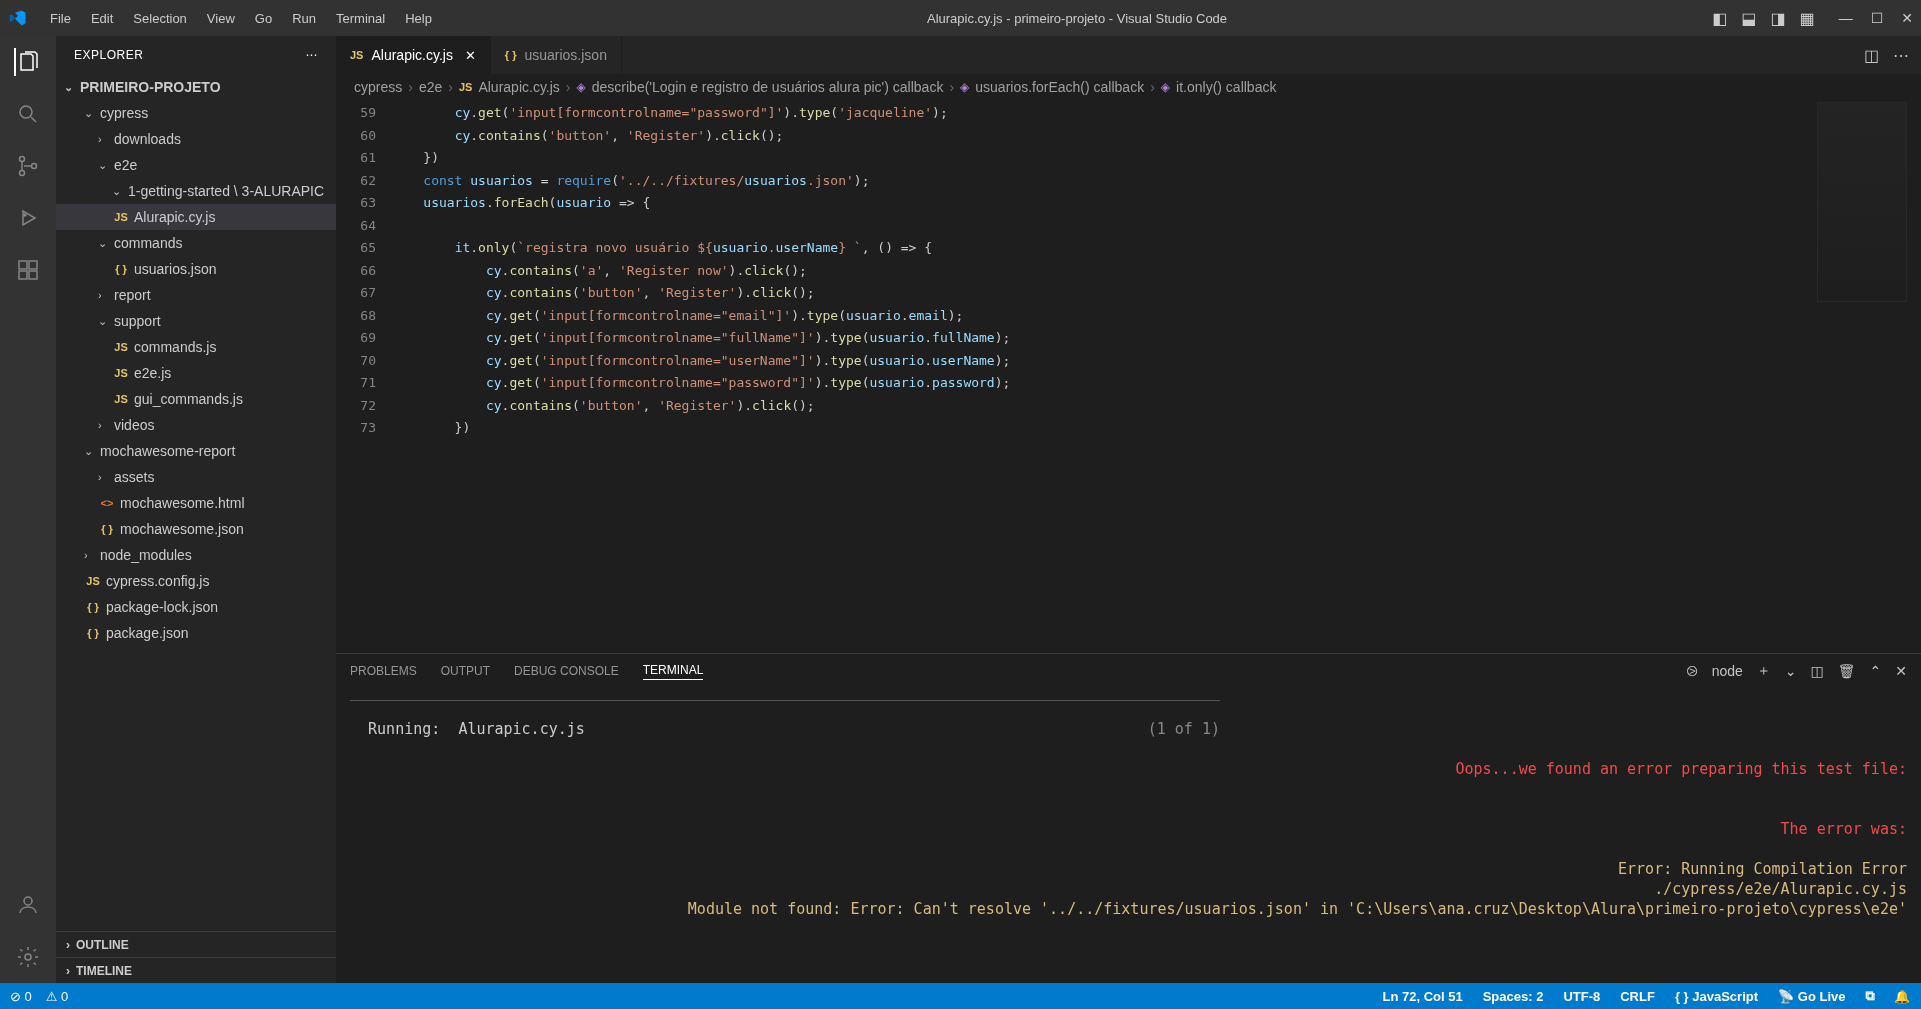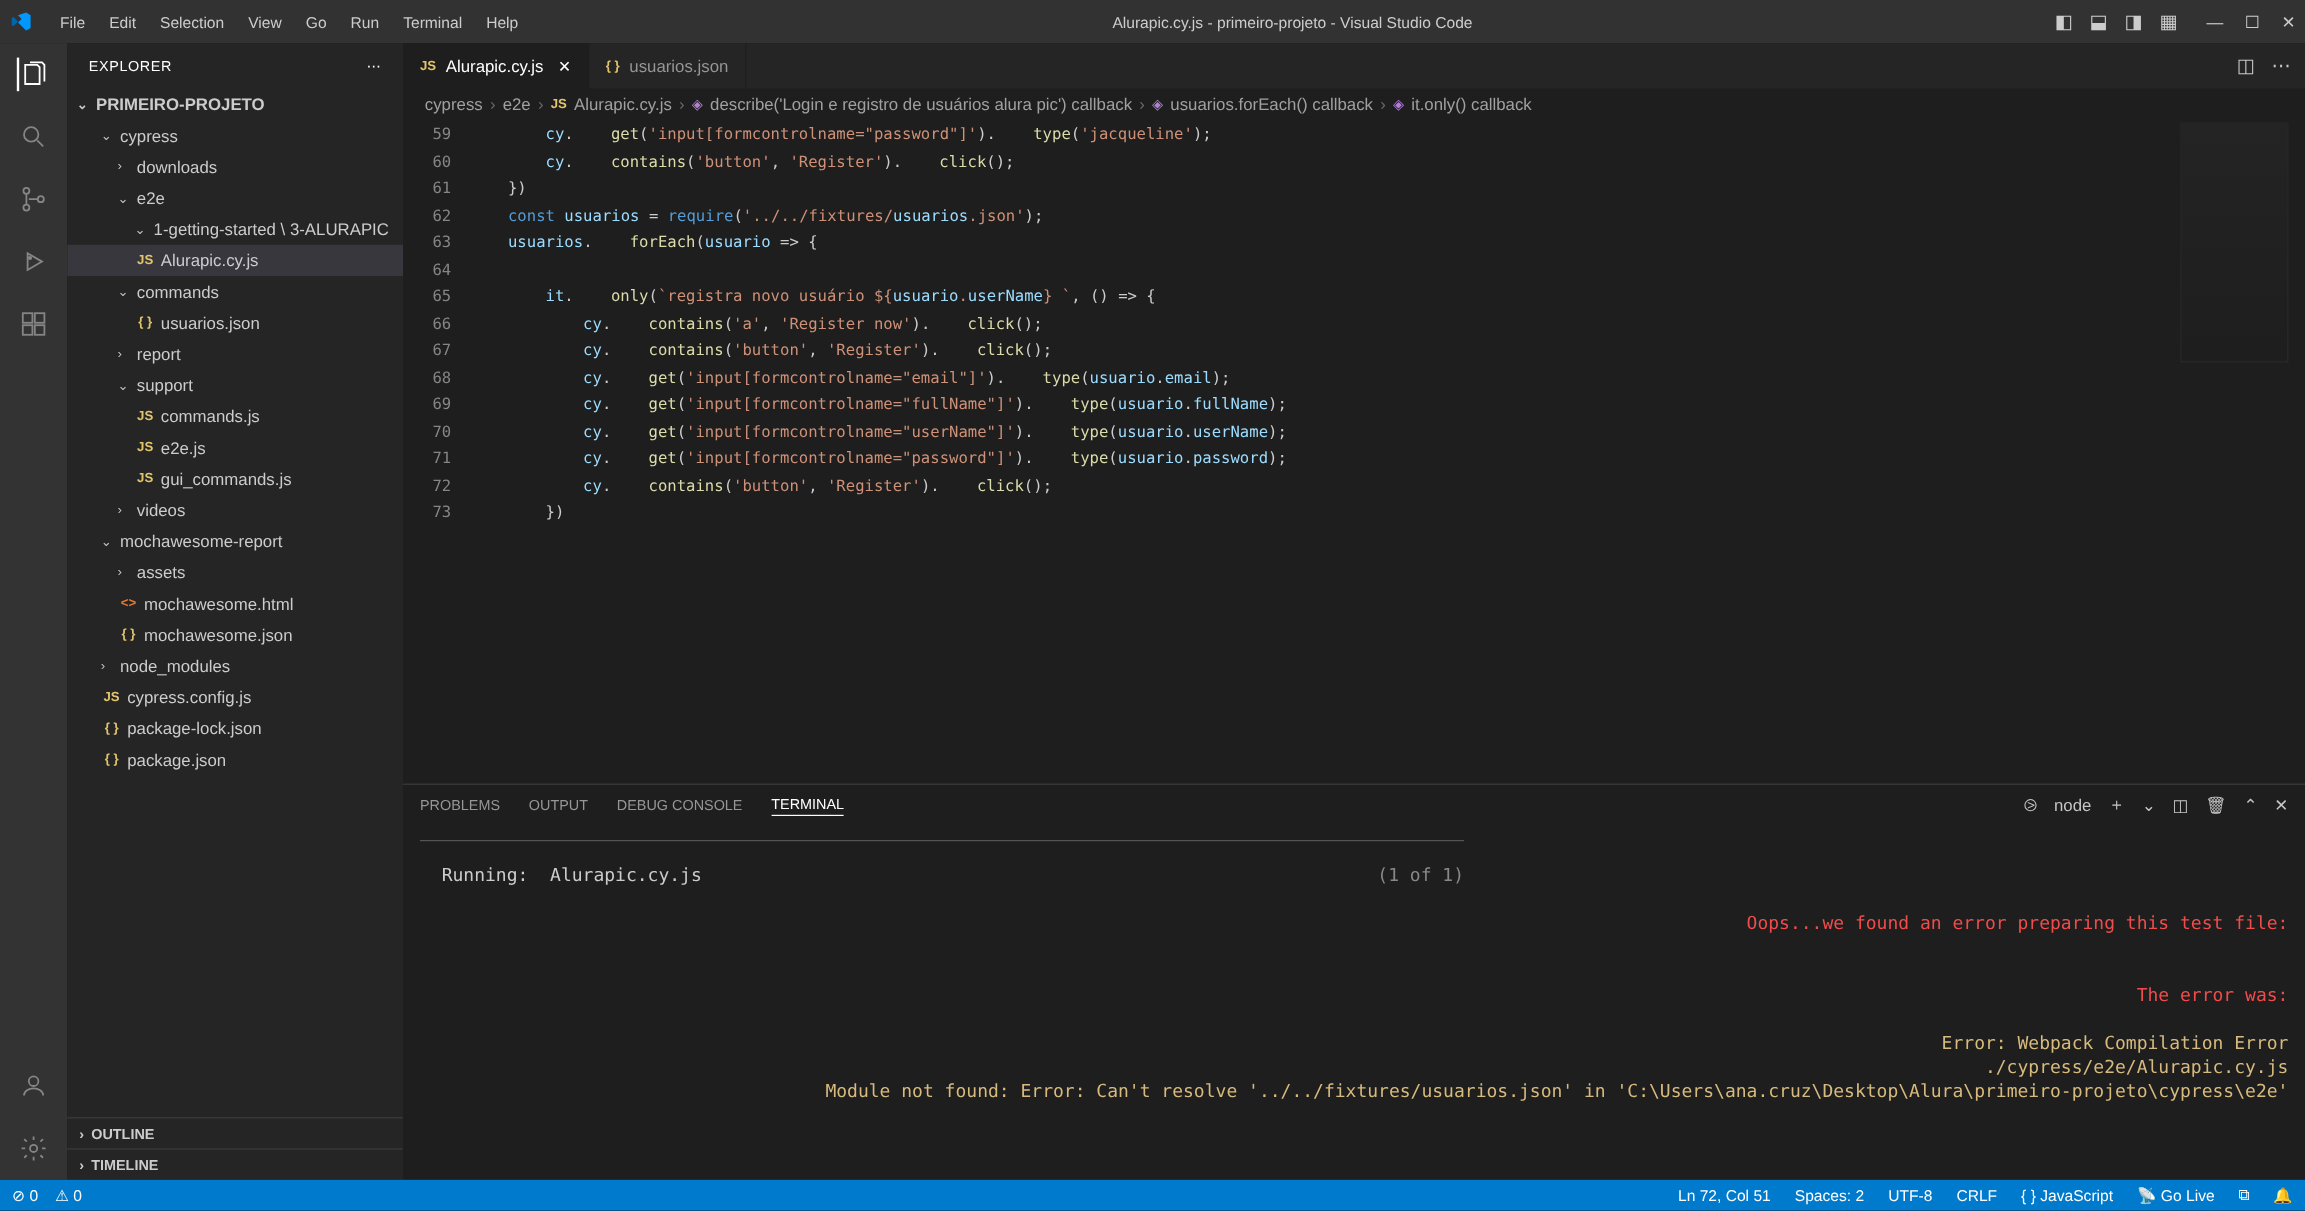--- a/index.html
+++ b/index.html
@@ -43,34 +43,34 @@
 .breadcrumb .bicon { color: #b180d7; font-size: 12px; }
 .breadcrumb .ficon { font-size: 11px; font-weight: bold; }
 .code-area { flex: 1; display: flex; font-family: 'Consolas', monospace; font-size: 13px; overflow: hidden; position: relative; }
 .gutter { width: 56px; text-align: right; color: #858585; padding-right: 16px; line-height: 22.5px; padding-top: 2px; }
 .code { flex: 1; line-height: 22.5px; white-space: pre; padding-top: 2px; }
 .minimap { position: absolute; right: 14px; top: 2px; width: 90px; height: 200px; background: linear-gradient(#2a2a2a 0%, #1e1e1e 100%); opacity: 0.5; border: 1px solid #333; }
 .tok-kw { color: #569cd6; }
 .tok-var { color: #9cdcfe; }
 .tok-str { color: #ce9178; }
 .tok-prop { color: #9cdcfe; }
-.tok-call { color: #dcdcaa; margin-left: 31px; }
+.tok-call { color: #dcdcaa; }
 .panel { height: 330px; border-top: 1px solid #3c3c3c; display: flex; flex-direction: column; }
 .panel-tabs { height: 34px; display: flex; align-items: center; gap: 24px; padding: 0 14px; font-size: 12px; color: #969696; }
 .panel-tabs .ptab { cursor: pointer; }
 .panel-tabs .ptab.active { color: #ffffff; border-bottom: 1px solid #ffffff; padding-bottom: 2px; }
 .panel-tabs .pright { margin-left: auto; display: flex; align-items: center; gap: 14px; color: #c5c5c5; font-size: 14px; }
 .terminal { flex: 1; font-family: 'Consolas', monospace; font-size: 15px; padding: 8px 14px; color: #cccccc; line-height: 20px; overflow: hidden; text-align: right; }
 .term-hr { border: none; border-top: 1px solid #555; margin: 4px 0 18px 0; width: 870px; }
 .term-red { color: #f14c4c; }
 .term-yellow { color: #d7ba7d; }
 .term-blue { color: #569cd6; }
 .term-count { color: #888; margin-left: auto; }
 .statusbar { height: 26px; background: #007acc; display: flex; align-items: center; font-size: 13px; color: #ffffff; padding: 0 10px; gap: 14px; }
-.statusbar .right { margin-left: auto; display: flex; gap: 20px; align-items: center; }
+.statusbar .right { margin-left: auto; display: flex; gap: 20px; align-items: center; font-weight: bold; }
 svg { display: block; }
 </style>
 </head>
 <body>
 
 <div class="titlebar">
   <div class="logo">
     <svg width="18" height="18" viewBox="0 0 24 24">
         <path fill="#0098ff" d="M17 2l5 3v14l-5 3-9-9 4-4-4-4 9-3z"></path>
         <path fill="#0065a9" d="M3 7l5 5-5 5-2-1V8l2-1z"></path>
@@ -336,21 +336,21 @@
         <div style="display:flex;width:870px;">
           <span>&nbsp;&nbsp;<span>Running:</span>&nbsp;&nbsp;<span>Alurapic.cy.js</span></span>
           <span class="term-count">(1 of 1)</span>
         </div>
         <br>
         <div class="term-red">Oops...we found an error preparing this test file:</div>
         <br>
         <br>
         <div class="term-red">The error was:</div>
         <br>
-        <div class="term-yellow">Error: Webpack Compilation Error</div>
+        <div class="term-yellow">Error: Running Compilation Error</div>
         <div class="term-yellow">./cypress/e2e/Alurapic.cy.js</div>
         <div class="term-yellow">Module not found: Error: Can't resolve '../../fixtures/usuarios.json' in 'C:\Users\ana.cruz\Desktop\Alura\primeiro-projeto\cypress\e2e'</div>
       </div>
     </div>
   </div>
 </div>
 
 <div class="statusbar">
   <span>⊘ <span>0</span></span>
   <span>⚠ <span>0</span></span>

